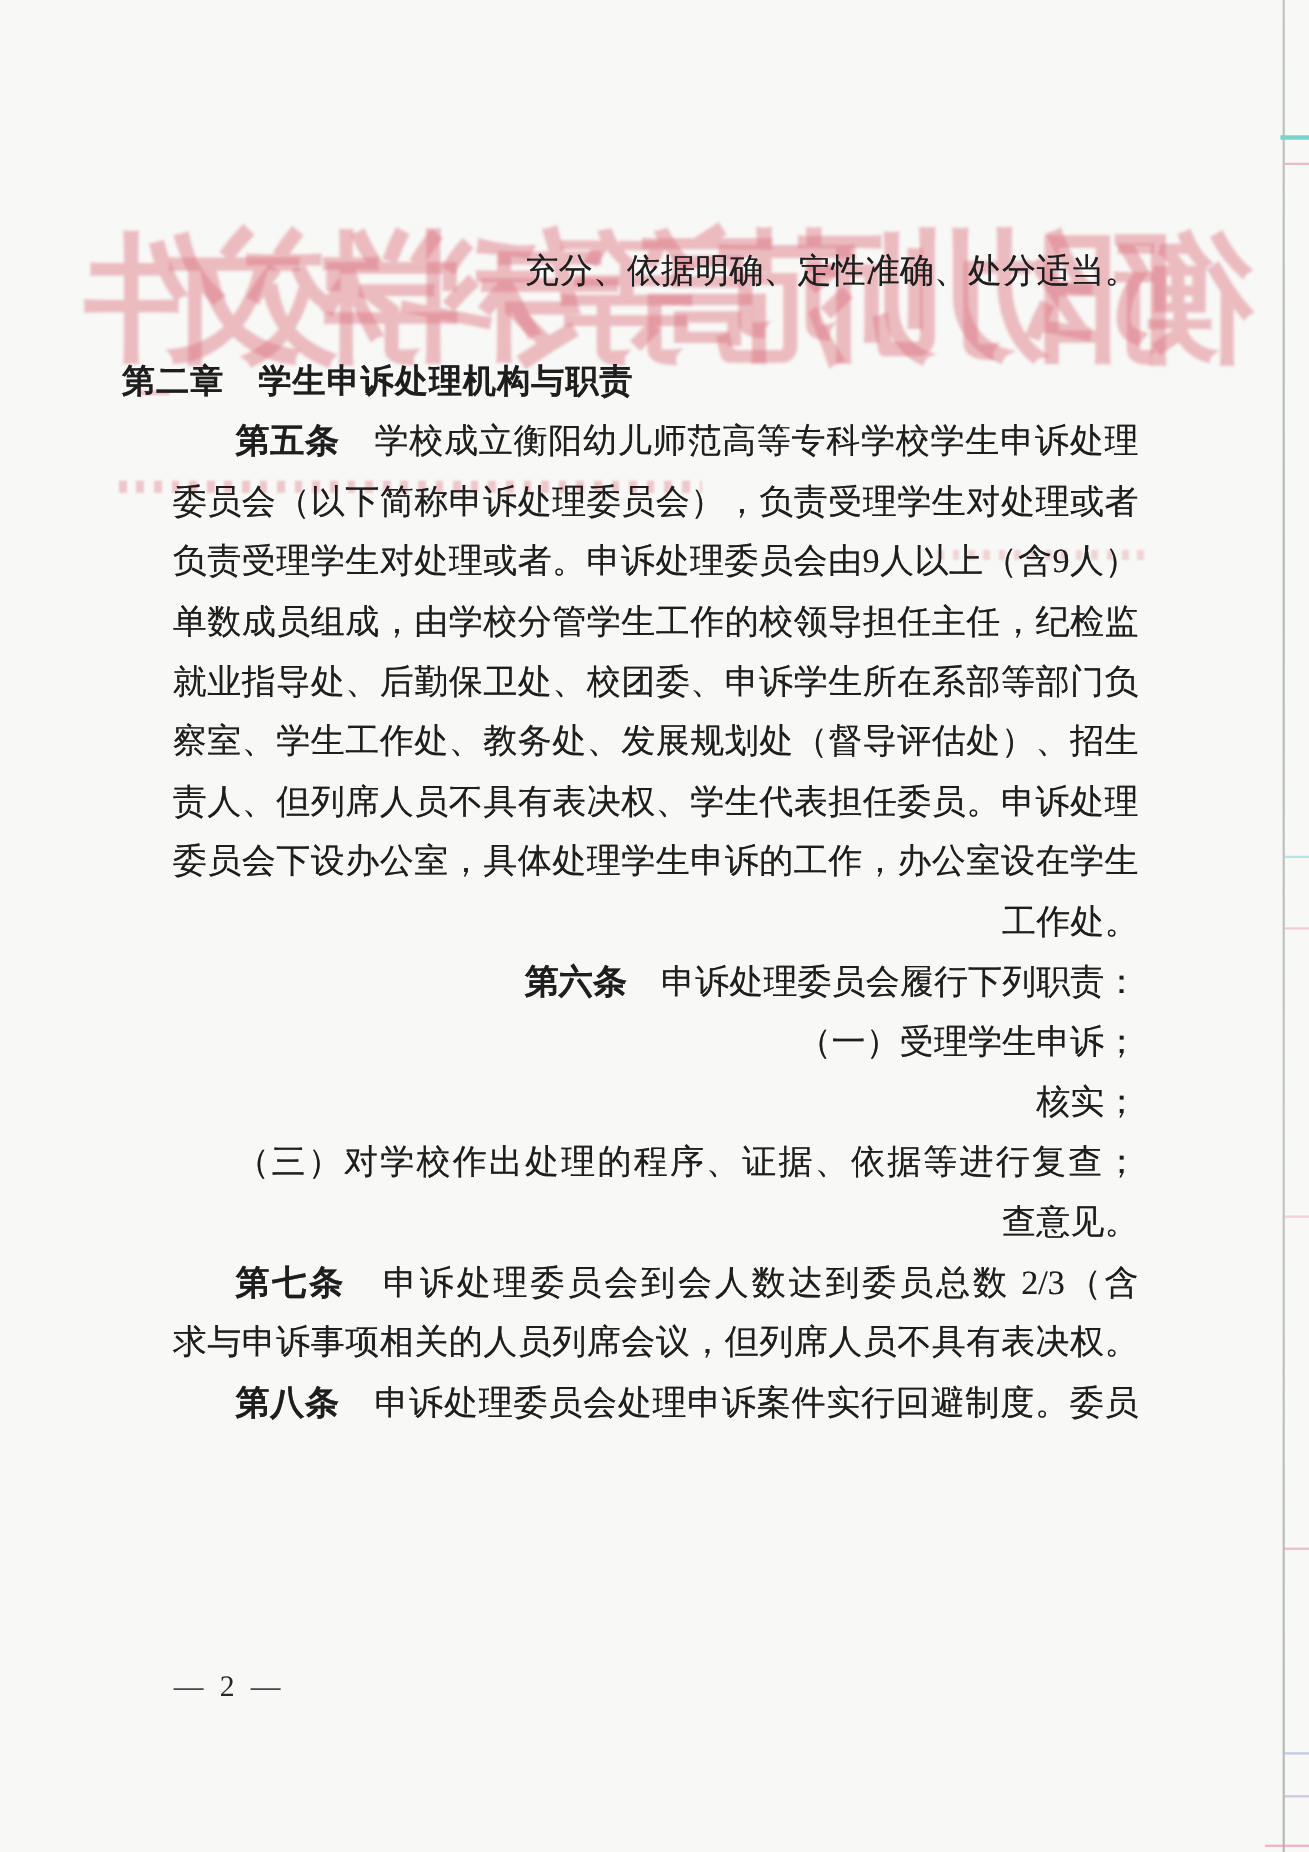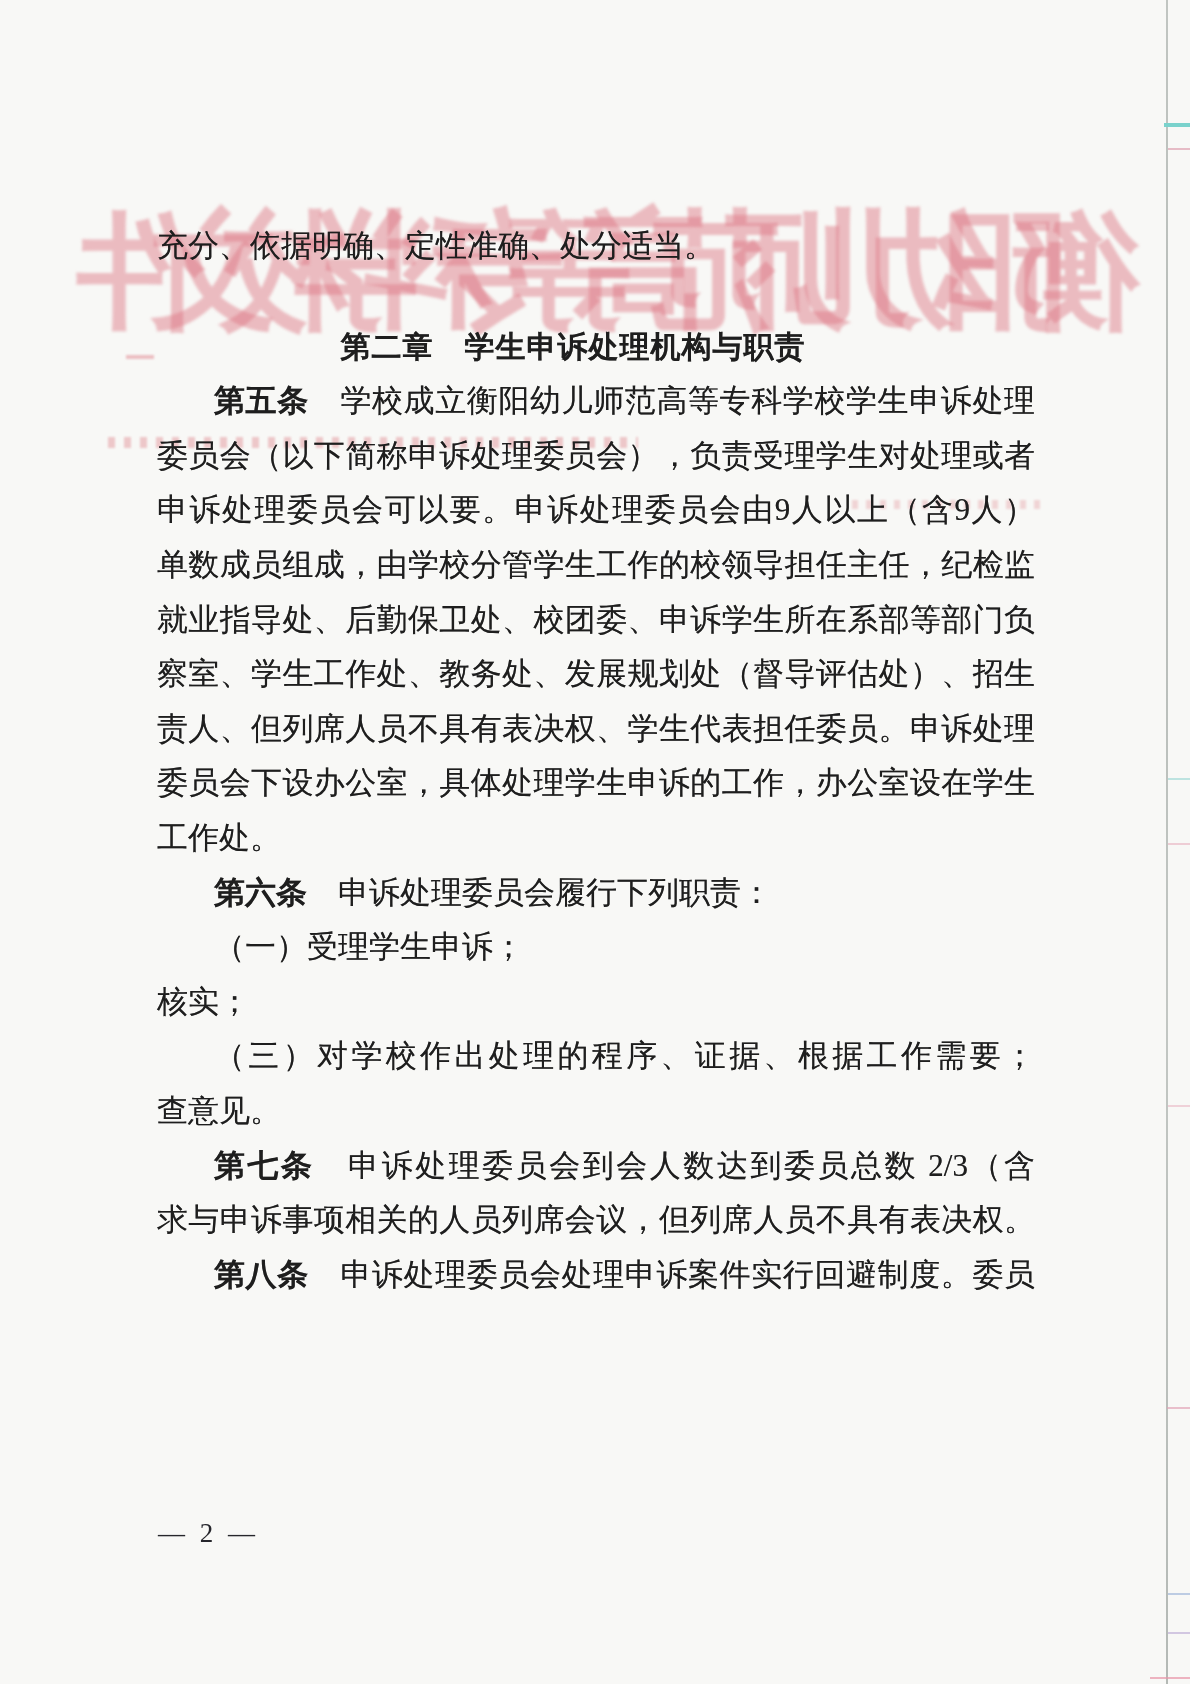--- a/index.html
+++ b/index.html
@@ -38,33 +38,34 @@
 
   
   .content{
     position:absolute;left:157px;top:219px;width:878px;
   }
   .line{
     height:54.6px;line-height:54.6px;
     font-size:31px;
     white-space:nowrap;
     text-shadow:0 0 .6px rgba(0,0,0,.55);
+    text-align:right;
   }
   .line.justify{
     white-space:normal;
     text-align:justify;
     text-align-last:justify;
   }
   .line.indent{text-indent:57px;}
   .line.title{
     margin-top:46px;
     font-family:"Liberation Sans","DejaVu Sans",sans-serif;
     font-weight:700;
     font-size:30px;
-    text-align:center;
+    text-align:left;
     text-indent:-46px;
     letter-spacing:1px;
   }
   .lead{
     font-family:Liberation Mono, monospace;
     font-weight:700;
   }
 
   .pnum{
     position:absolute;left:158px;top:1516px;
@@ -98,31 +99,31 @@
 
   <div class="bleed-row bleed-a"></div>
   <div class="bleed-row bleed-b"></div>
   <div class="bleed-row bleed-c"></div>
 
   <div class="content">
       <div class="line plain">充分、依据明确、定性准确、处分适当。</div>
       <div class="line title">第二章　学生申诉处理机构与职责</div>
       <div class="line indent justify"><span class="lead">第五条</span><span>　学校成立衡阳幼儿师范高等专科学校学生申诉处理</span></div>
       <div class="line justify">委员会（以下简称申诉处理委员会），负责受理学生对处理或者</div>
-      <div class="line justify">申诉处理委员会可以要。申诉处理委员会由9人以上（含9人）</div>
+      <div class="line justify">负责受理学生对处理或者。申诉处理委员会由9人以上（含9人）</div>
       <div class="line justify">单数成员组成，由学校分管学生工作的校领导担任主任，纪检监</div>
       <div class="line justify">就业指导处、后勤保卫处、校团委、申诉学生所在系部等部门负</div>
       <div class="line justify">察室、学生工作处、教务处、发展规划处（督导评估处）、招生</div>
       <div class="line justify">责人、但列席人员不具有表决权、学生代表担任委员。申诉处理</div>
       <div class="line justify">委员会下设办公室，具体处理学生申诉的工作，办公室设在学生</div>
       <div class="line plain">工作处。</div>
       <div class="line indent plain"><span class="lead">第六条</span><span>　申诉处理委员会履行下列职责：</span></div>
       <div class="line indent plain">（一）受理学生申诉；</div>
       <div class="line plain">核实；</div>
-      <div class="line indent justify">（三）对学校作出处理的程序、证据、根据工作需要；</div>
+      <div class="line indent justify">（三）对学校作出处理的程序、证据、依据等进行复查；</div>
       <div class="line plain">查意见。</div>
       <div class="line indent justify"><span class="lead">第七条</span><span>　申诉处理委员会到会人数达到委员总数 2/3（含</span></div>
       <div class="line justify">求与申诉事项相关的人员列席会议，但列席人员不具有表决权。</div>
       <div class="line indent justify"><span class="lead">第八条</span><span>　申诉处理委员会处理申诉案件实行回避制度。委员</span></div>
     </div>
 
   <div class="pnum">— 2 —</div>
 
   <div class="edge-v"></div>
   <div class="tick t-cyan1"></div>

